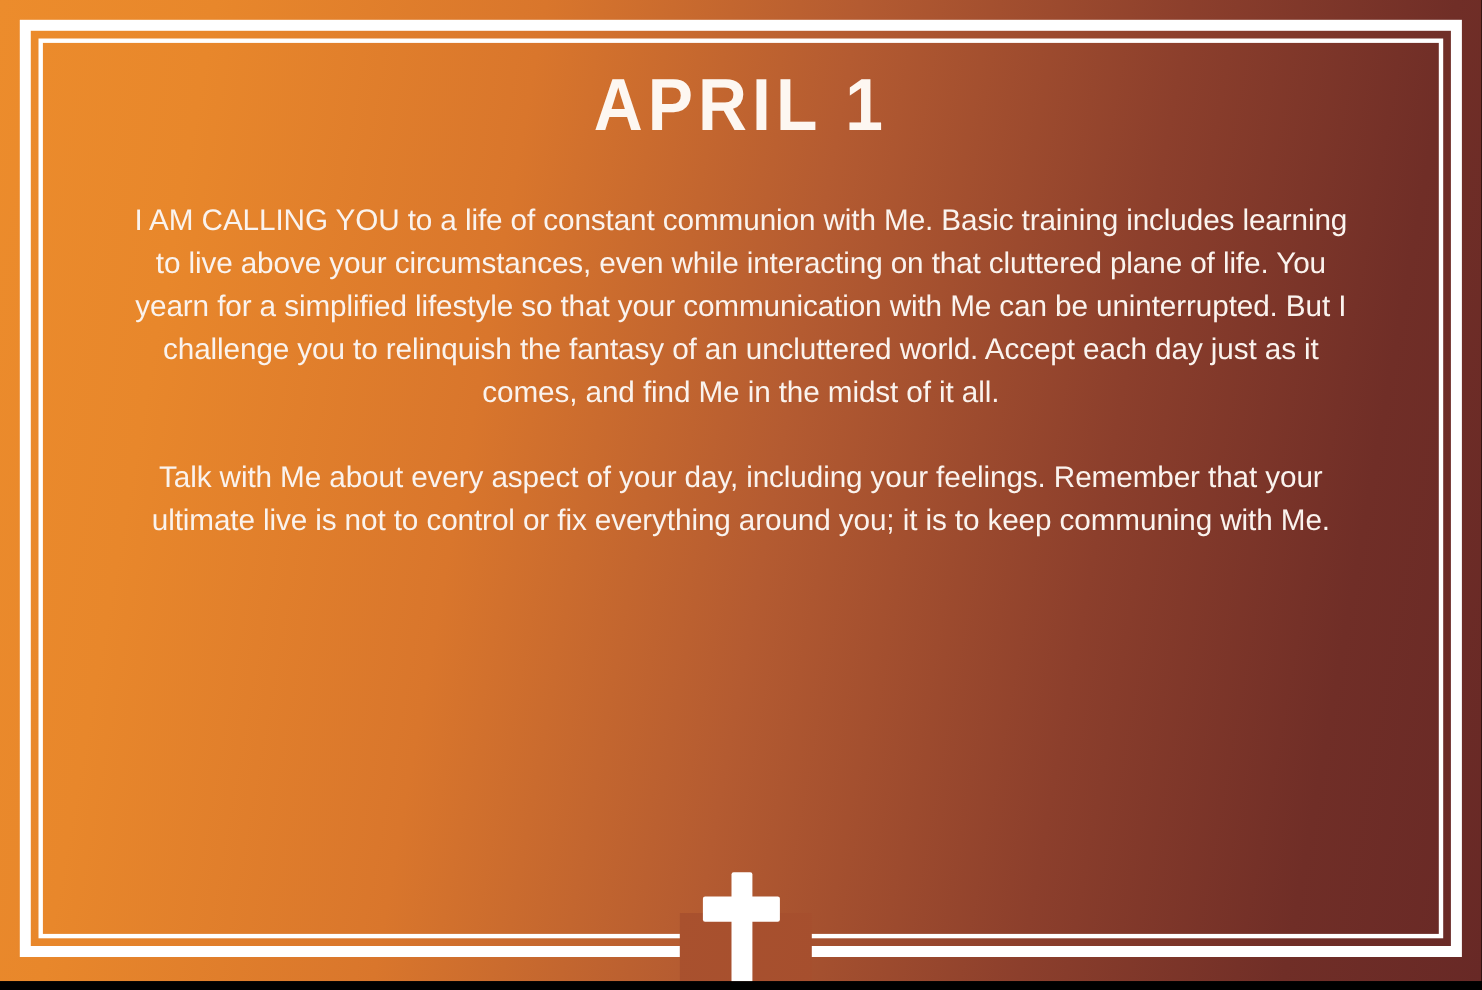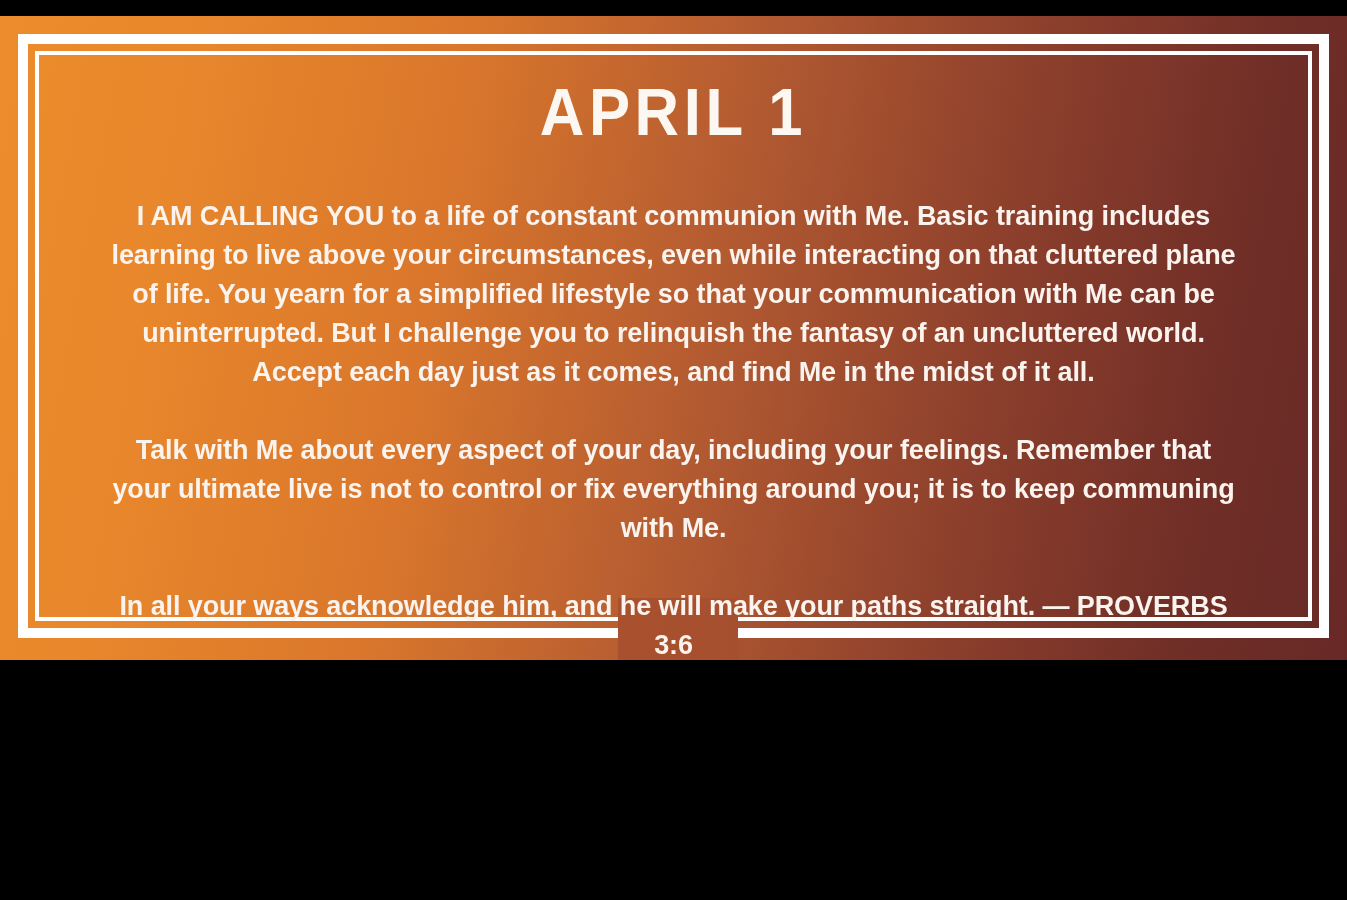--- a/index.html
+++ b/index.html
@@ -4,32 +4,31 @@
 <style>
   html, body {
     margin: 0;
     padding: 0;
     background: #000;
   }
 
   #devotional-card {
     position: relative;
     width: 1347px;
-    height: 644px;
+    height: 892px;
     overflow: hidden;
     background: linear-gradient(100deg,
                 #EC8C2C 0%,
                 #E8872B 13%,
                 #D9762C 33%,
                 #B45B31 52%,
                 #8C3F2C 72%,
                 #702E27 88%,
                 #682926 100%);
     font-family: "Liberation Sans", sans-serif;
-    margin-top: 16px;
   }
 
   
   .frame-outer {
     position: absolute;
     left: 18px;
     top: 18px;
     right: 18px;
     bottom: 22px;
     border: 10px solid #FFFFFF;
@@ -90,21 +89,21 @@
     margin: 0 auto;
     width: 1128px;
     padding-top: 52px;
   }
 
   .para {
     margin: 0;
     font-size: 27px;
     line-height: 39px;
     color: #FAF3EE;
-    font-weight: 700;
+    font-weight: 400;
     text-align: center;
     font-family: "Liberation Sans", sans-serif;
     letter-spacing: -0.1px;
   }
   .para + .para {
     margin-top: 39px;
   }
 
   
   .cross {
@@ -143,21 +142,20 @@
   <div class="frame-inner"></div>
   <div class="frame-gap"></div>
 
   <div class="content">
 
     <h1 class="title">APRIL 1</h1>
 
     <div class="body-block">
       <p class="para">I AM CALLING YOU to a life of constant communion with Me. Basic training includes learning to live above your circumstances, even while interacting on that cluttered plane of life. You yearn for a simplified lifestyle so that your communication with Me can be uninterrupted. But I challenge you to relinquish the fantasy of an uncluttered world. Accept each day just as it comes, and find Me in the midst of it all.</p>
       <p class="para">Talk with Me about every aspect of your day, including your feelings. Remember that your ultimate live is not to control or fix everything around you; it is to keep communing with Me.</p>
-      <p class="para">In all your ways acknowledge him, and he will make your paths straight. — PROVERBS 3:6</p>
     </div>
 
   </div>
 
   <div class="cross">
     <div class="v-bar"></div>
     <div class="h-bar"></div>
   </div>
 
 </div>

